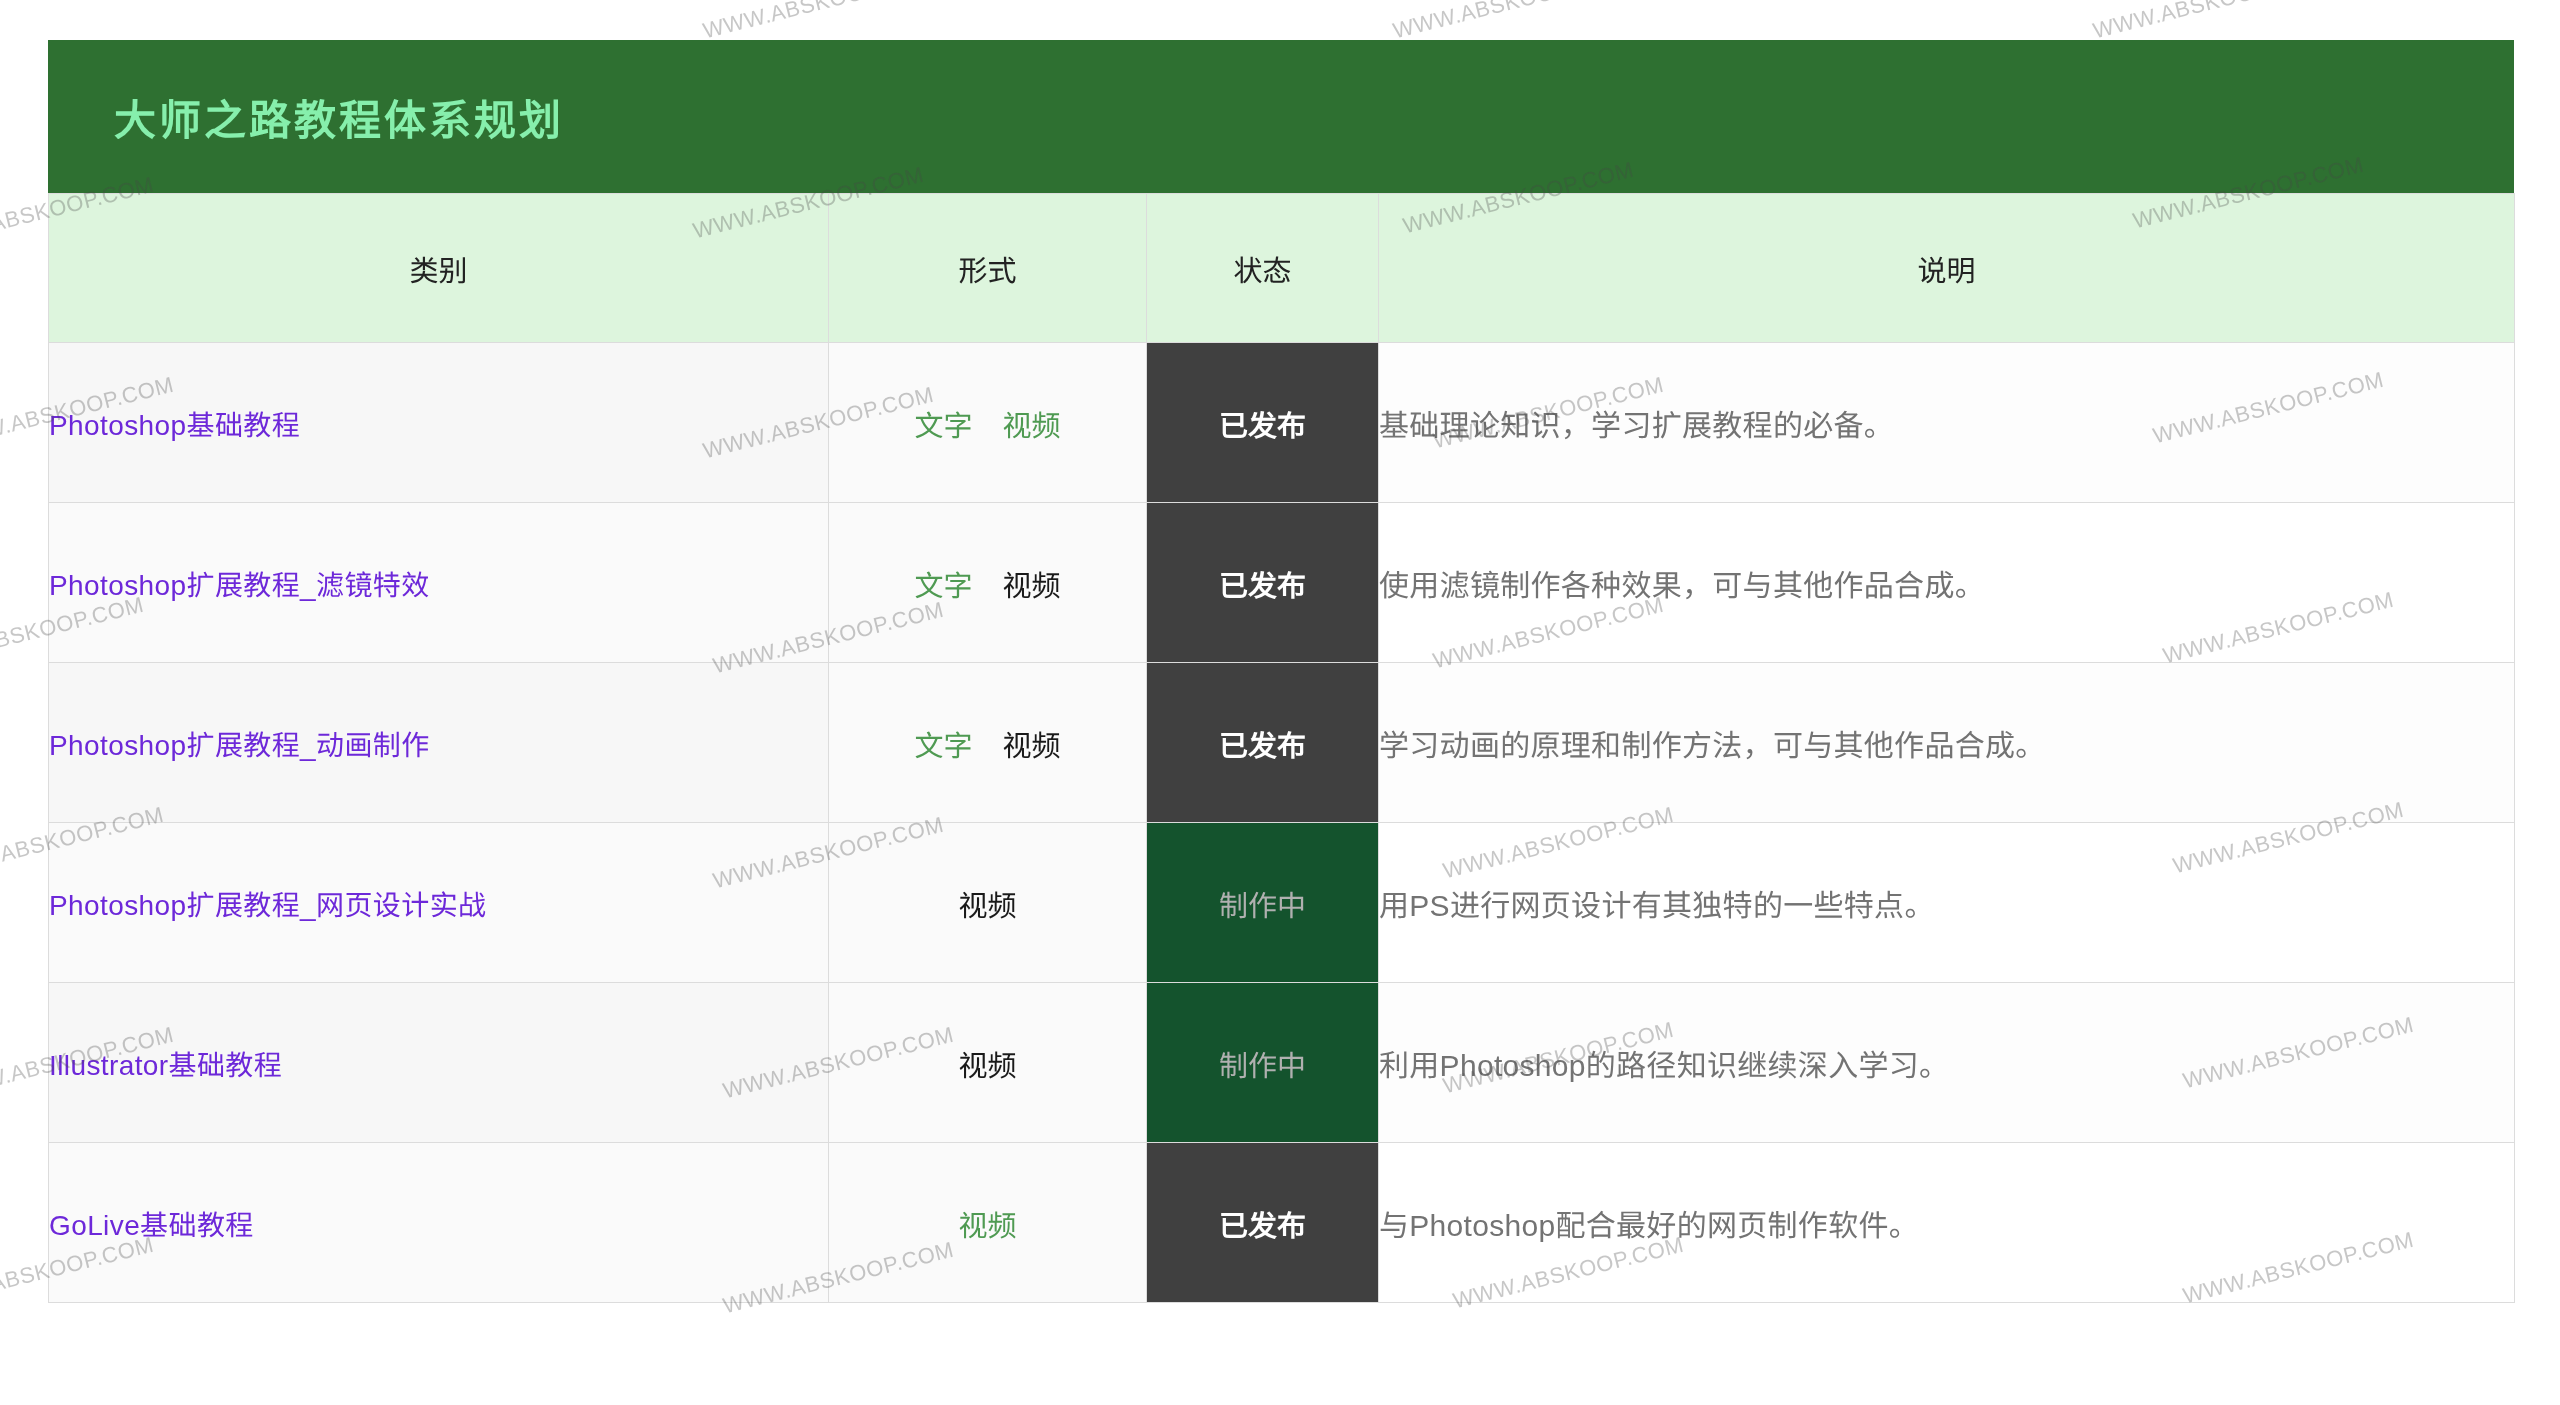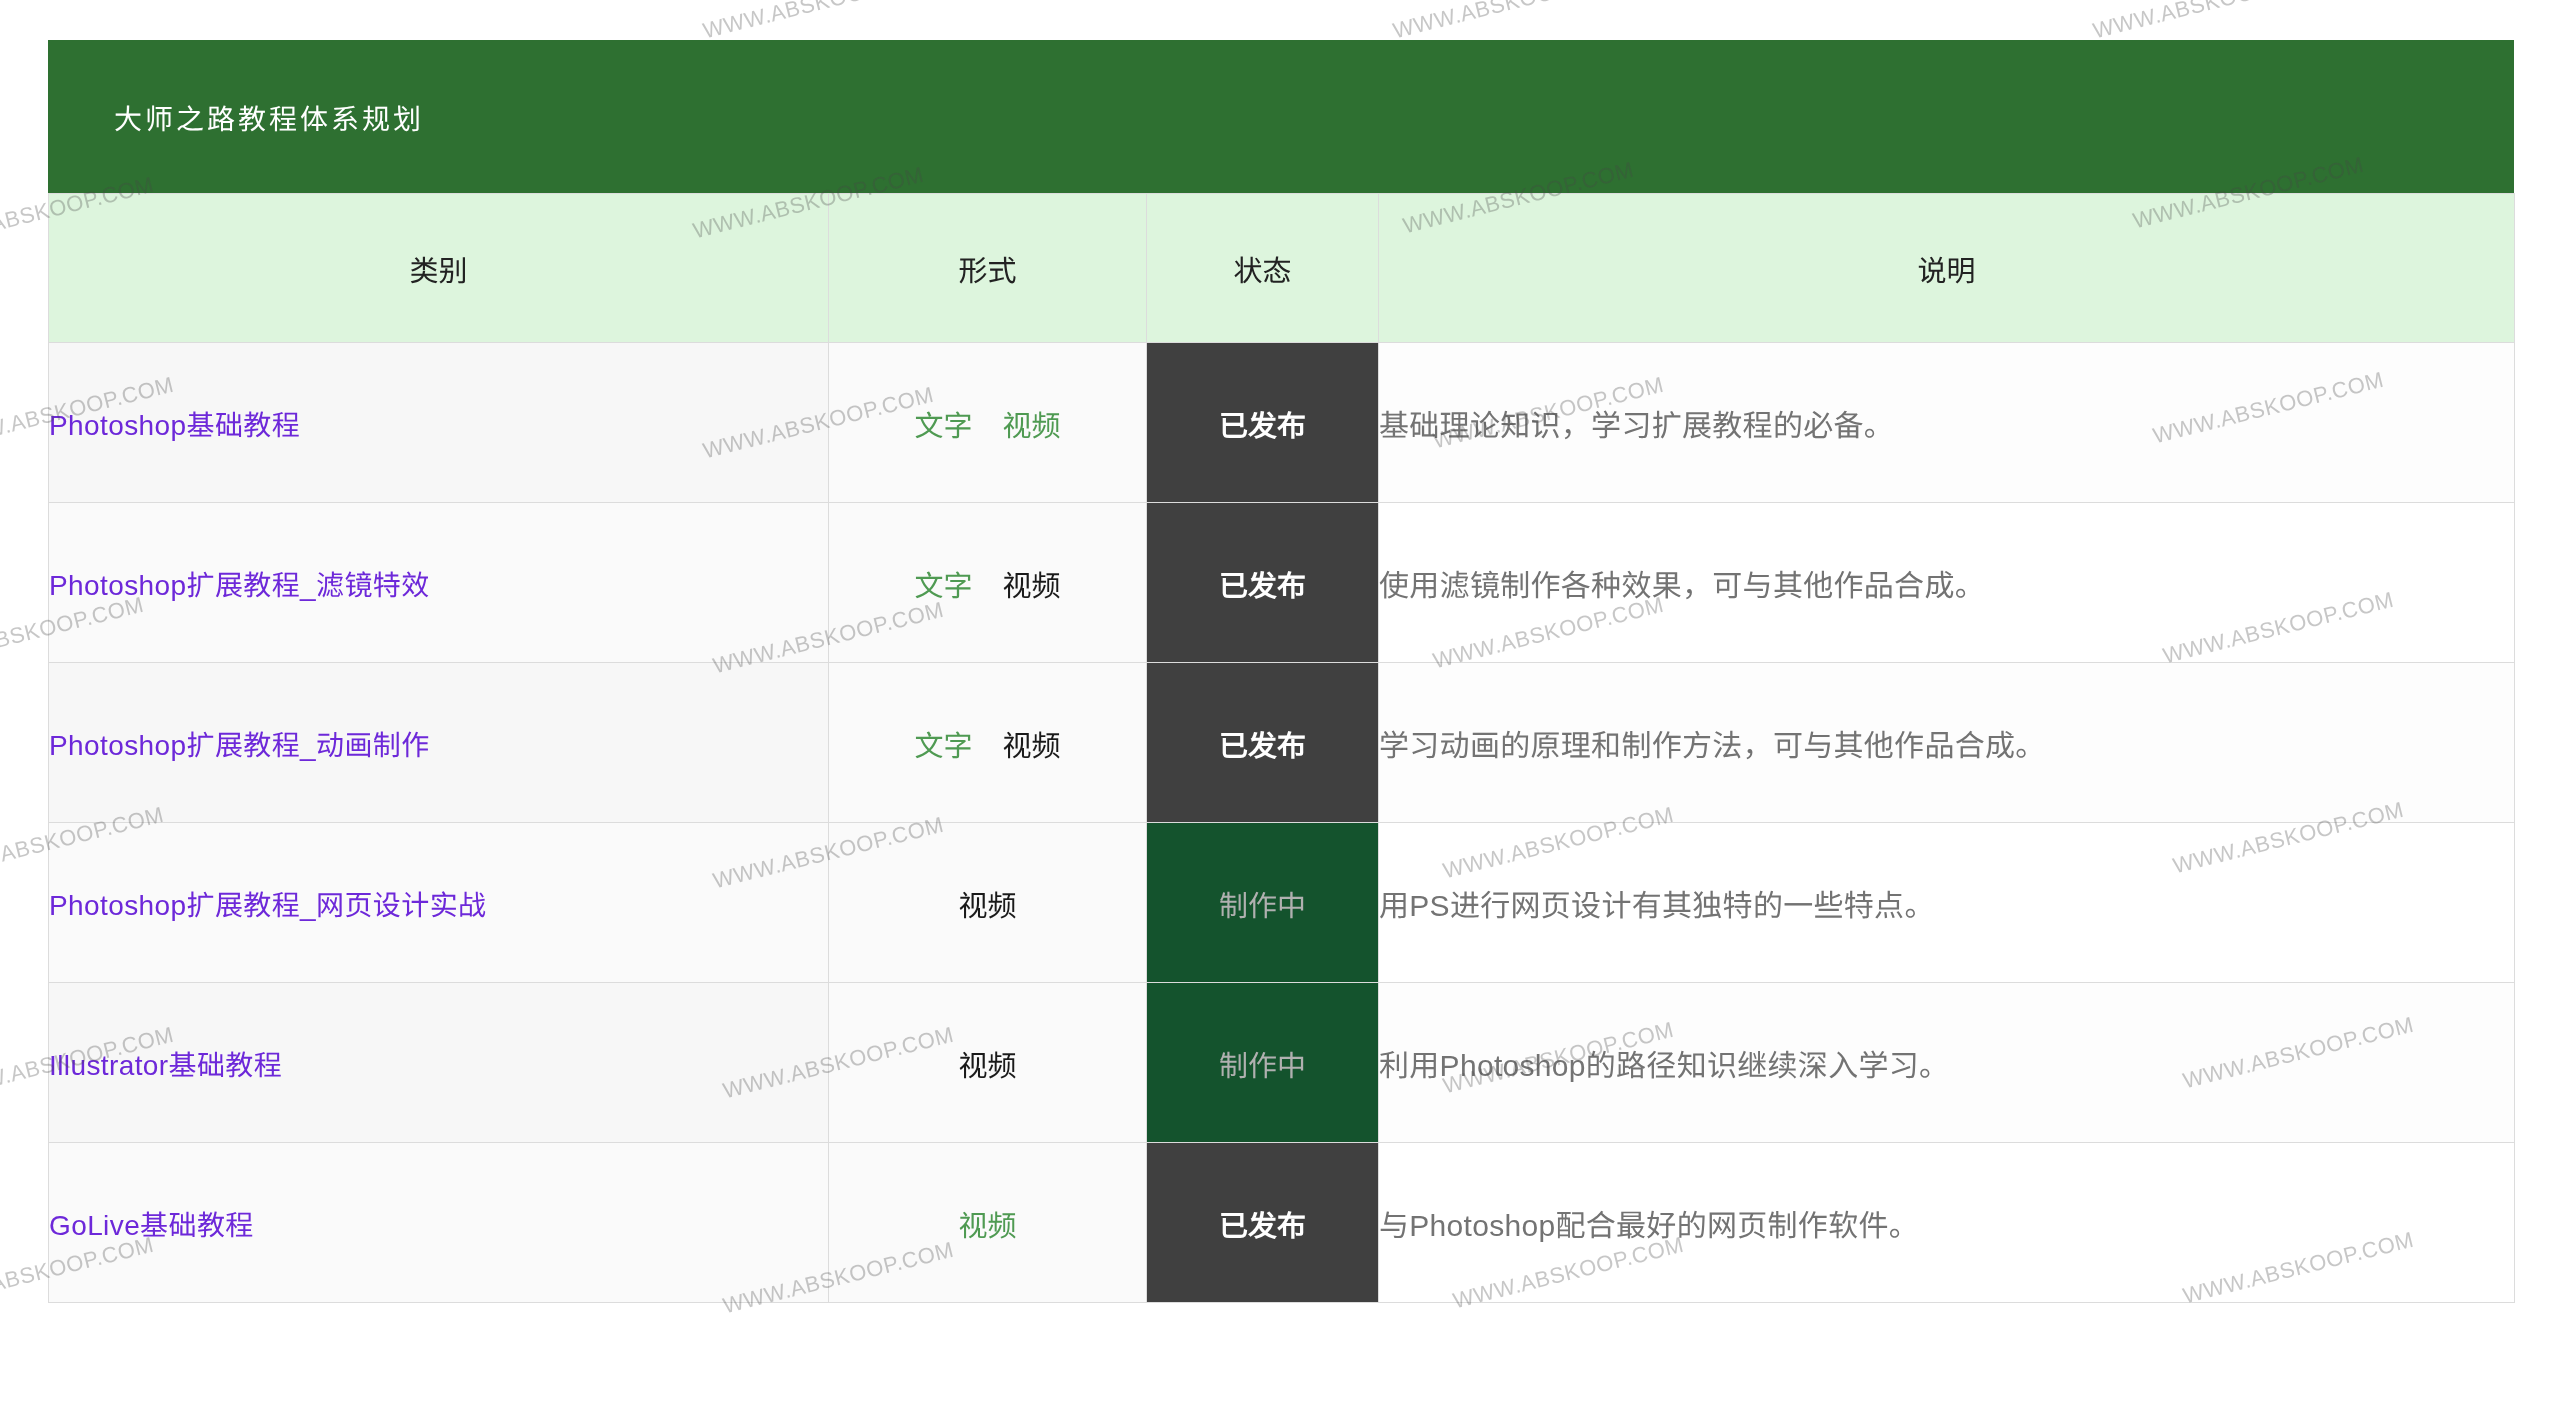--- a/index.html
+++ b/index.html
@@ -47,23 +47,23 @@
 
   .title-bar {
     background: #2e7031;
     height: 153px;
     display: flex;
     align-items: center;
     padding-left: 66px;
     box-sizing: border-box;
   }
   .title-bar .title {
-    color: #ffffff;
-    font-size: 28px;
-    font-weight: normal;
+    color: #86efac;
+    font-size: 42px;
+    font-weight: bold;
     letter-spacing: 3px;
   }
 
   table.main-table {
     width: 100%;
     border-collapse: collapse;
     table-layout: fixed;
     padding-left: 36px;
   }
 

